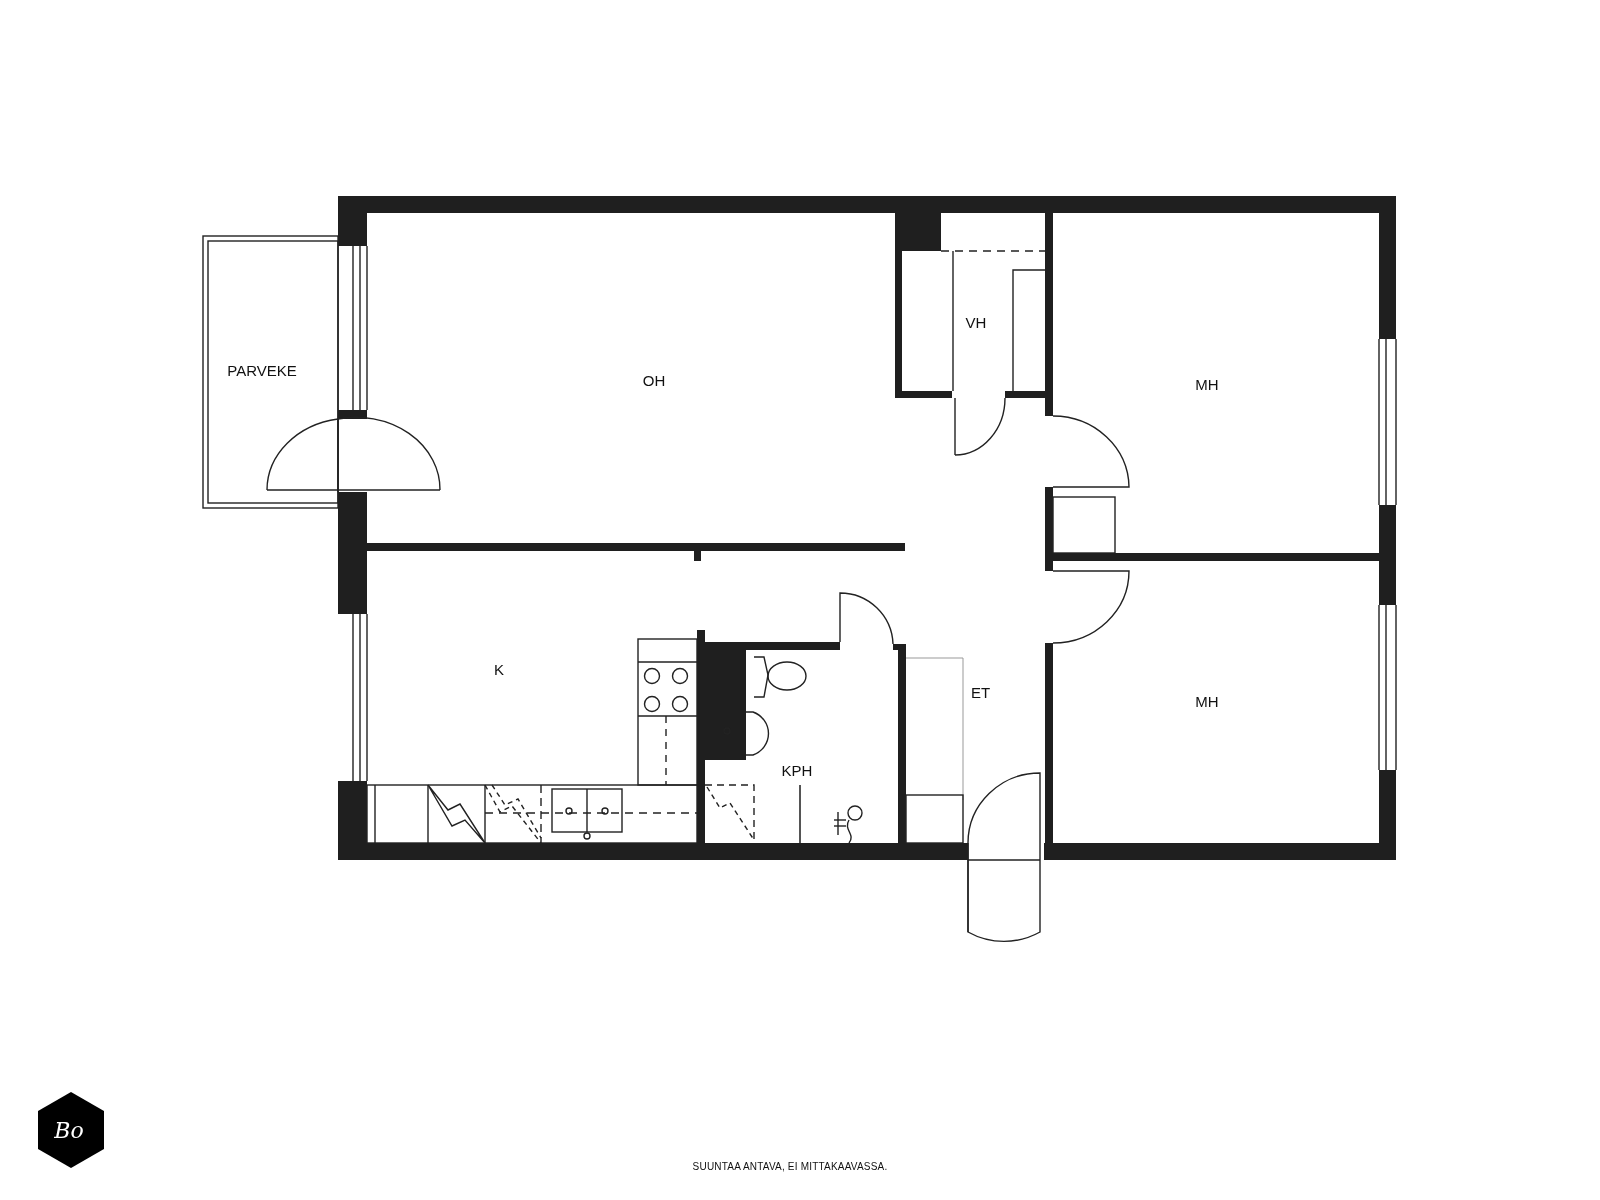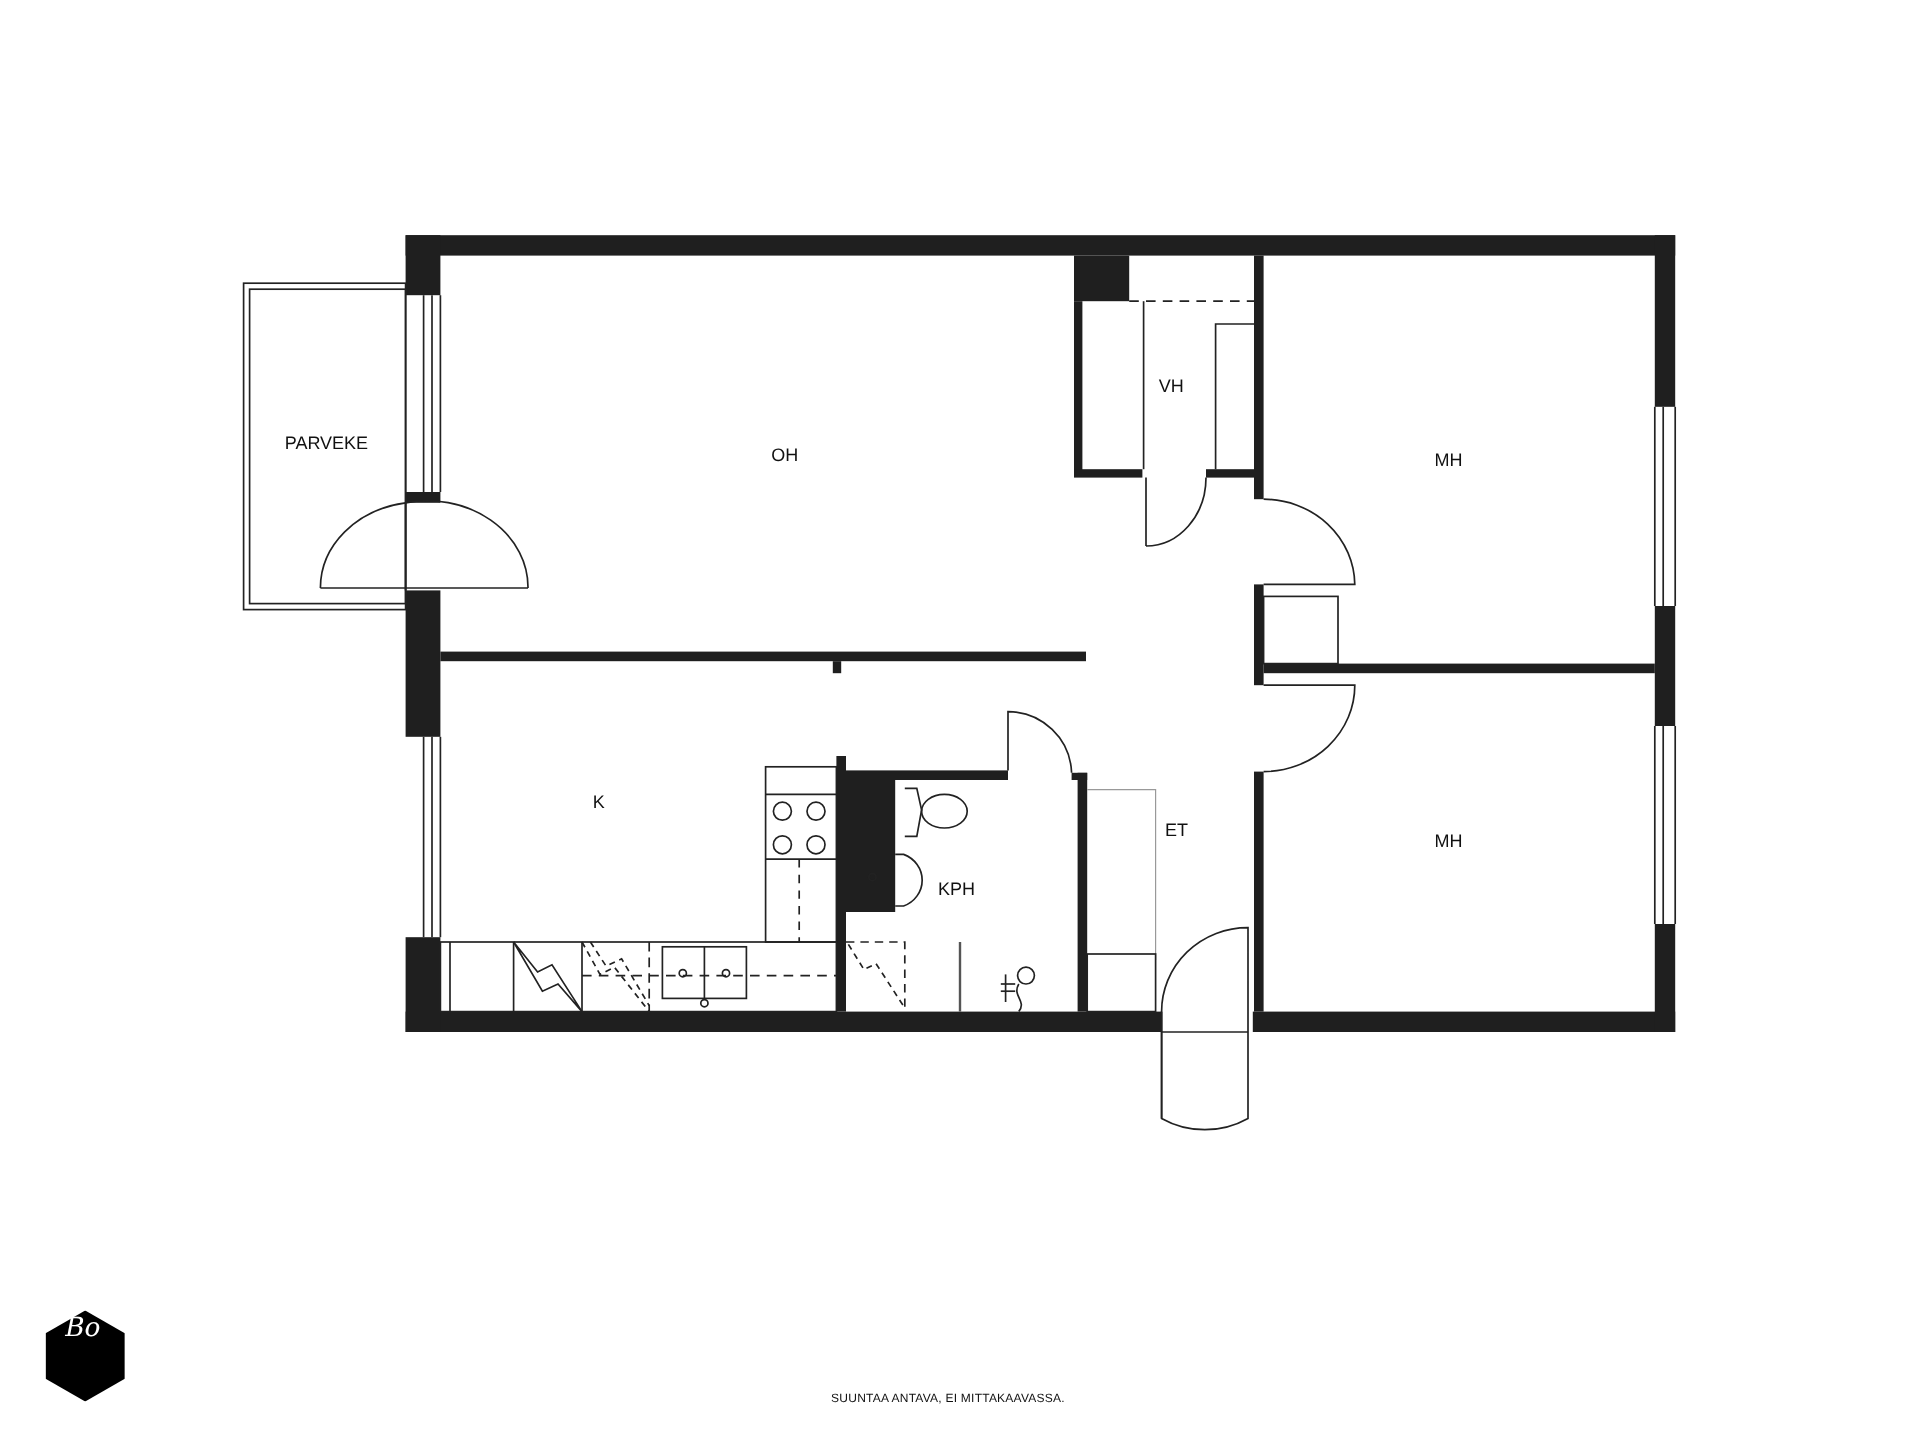--- a/index.html
+++ b/index.html
@@ -1,21 +1,21 @@
 <!DOCTYPE html>
 <html><head>
 <meta charset="utf-8">
 <style>
   html, body { margin:0; padding:0; background:#ffffff; }
   body { width:1600px; height:1200px; position:relative; overflow:hidden; font-family:"Liberation Sans", sans-serif; }
   svg.plan { position:absolute; left:0; top:0; }
   .room-label { position:absolute; font-size:15px; color:#111; transform:translate(-50%,-50%); white-space:nowrap; }
   .footer-note { position:absolute; left:790px; top:1166px; transform:translate(-50%,-50%); font-size:10px; color:#111; letter-spacing:0.2px; white-space:nowrap; }
   .logo { position:absolute; left:38px; top:1092px; width:66px; height:76px; }
-  .logo-text { position:absolute; left:38px; top:1068px; width:62px; height:76px; display:flex; align-items:center; justify-content:center; color:#fff; font-family:"DejaVu Serif", serif; font-style:italic; font-size:22px; }
+  .logo-text { position:absolute; left:38px; top:1092px; width:62px; height:76px; display:flex; align-items:center; justify-content:center; color:#fff; font-family:"DejaVu Serif", serif; font-style:italic; font-size:22px; }
 </style>
 </head>
 <body>
 
 <svg class="plan" width="1600" height="1200" viewBox="0 0 1600 1200" xmlns="http://www.w3.org/2000/svg">
   <g fill="#1f1f1f">
 
     <rect x="338" y="196" width="1058" height="17"></rect>
     <rect x="338" y="843" width="630" height="17"></rect>
     <rect x="1044" y="843" width="352" height="17"></rect>
@@ -122,26 +122,26 @@
 
     <polyline points="906,658 963,658 963,800" stroke="#999" stroke-width="1"></polyline>
     <rect x="906" y="795" width="57" height="48"></rect>
 
     <path d="M968,843 A72,70 0 0 1 1040,773 L1040,932 A72,70 0 0 1 968,932 Z"></path>
     <line x1="968" y1="860" x2="1040" y2="860"></line>
     <line x1="968" y1="843" x2="968" y2="932"></line>
   </g>
 </svg>
 
-<div class="room-label" style="left:272px;top:370px;">PARVEKE</div>
+<div class="room-label" style="left:262px;top:370px;">PARVEKE</div>
 <div class="room-label" style="left:625px;top:380px;margin-left:29px;">OH</div>
 <div class="room-label" style="left:976px;top:322px;">VH</div>
 <div class="room-label" style="left:1207px;top:384px;">MH</div>
 <div class="room-label" style="left:499px;top:669px;">K</div>
-<div class="room-label" style="left:797px;top:741px;">KPH</div>
+<div class="room-label" style="left:797px;top:770px;">KPH</div>
 <div class="room-label" style="left:973px;top:692px;padding-left:15px;">ET</div>
 <div class="room-label" style="left:1207px;top:701px;">MH</div>
 
 <svg class="logo" viewBox="0 0 66 76" xmlns="http://www.w3.org/2000/svg">
   <polygon points="33,0 66,19 66,57 33,76 0,57 0,19" fill="#000"></polygon>
 </svg>
 <div class="logo-text">Bo</div>
 
 <div class="footer-note">SUUNTAA ANTAVA, EI MITTAKAAVASSA.</div>
 

